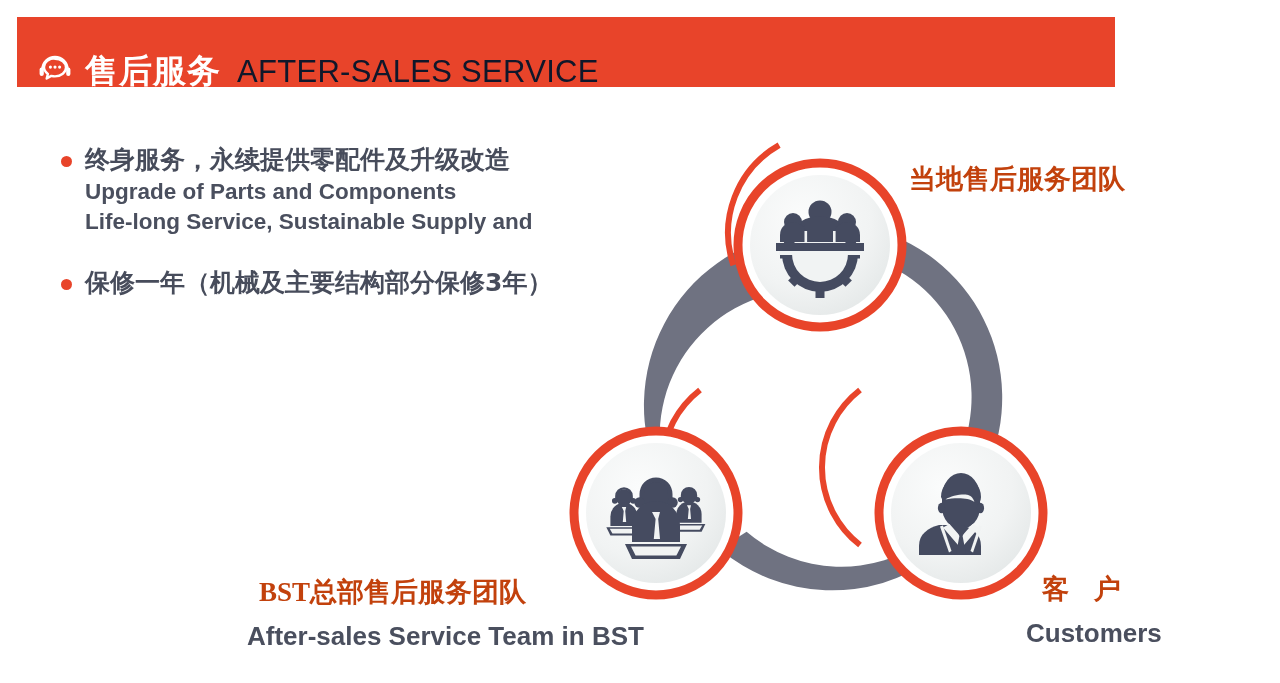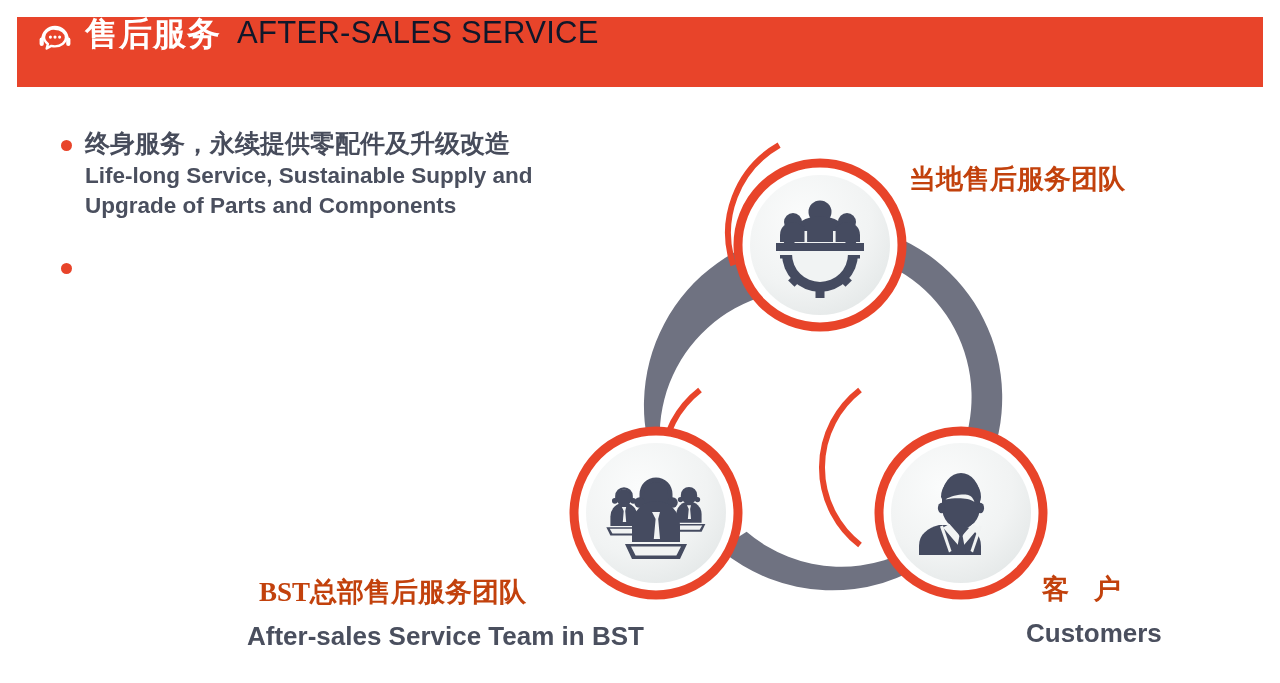--- a/index.html
+++ b/index.html
@@ -8,23 +8,23 @@
     width:1280px;height:683px;
     background:#ffffff;
     font-family:"Liberation Sans","DejaVu Sans",sans-serif;
     overflow:hidden;
     position:relative;
   }
   #slide{position:relative;width:1280px;height:683px;}
 
   
   .banner{
-    position:absolute;left:17px;top:17px;width:1246px;height:70px;
+    position:absolute;left:17px;top:17px;width:1098px;height:70px;
     background:#e8442a;
-    display:flex;align-items:flex-start;
+    display:flex;align-items:flex-end;
     box-sizing:border-box;padding-left:18px;
   }
   .banner-icon{
     width:40px;height:40px;flex:0 0 40px;margin-right:10px;
     display:flex;align-items:center;justify-content:center;
   }
   .banner-title-cn{
     color:#ffffff;font-size:33px;font-weight:bold;
     letter-spacing:1px;line-height:1;white-space:nowrap;
     font-family:"DejaVu Sans","Liberation Sans",sans-serif;
@@ -39,21 +39,21 @@
   .bullets{position:absolute;left:55px;top:128px;width:580px;}
   .bullet-item{position:relative;padding-left:30px;margin-bottom:30px;}
   .bullet-dot{
     position:absolute;left:6px;top:12px;
     width:11px;height:11px;border-radius:50%;
     background:#e8442a;
   }
   .bullet-cn{
     color:#474c5b;font-size:25px;font-weight:bold;line-height:1.28;
     font-family:"DejaVu Sans","Liberation Sans",sans-serif;
-    margin:0 0 1px 0;white-space:nowrap;
+    margin:16px 0 1px 0;white-space:nowrap;
   }
   .bullet-en{
     color:#4a4f5e;font-size:22.5px;font-weight:bold;line-height:1.33;
     margin:0;
   }
 
   
   .diagram{position:absolute;left:560px;top:140px;width:520px;height:510px;}
   .diagram svg{display:block;}
 
@@ -94,26 +94,27 @@
     </span>
     <span class="banner-title-cn">售后服务</span>
     <span class="banner-title-en">AFTER-SALES SERVICE</span>
   </div>
 
   <div class="bullets">
 
     <div class="bullet-item">
       <span class="bullet-dot"></span>
       <p class="bullet-cn">终身服务，永续提供零配件及升级改造</p>
+      <p class="bullet-en">Upgrade of Parts and Components</p>
       <p class="bullet-en">Life-long Service, Sustainable Supply and</p>
-      <p class="bullet-en">Upgrade of Parts and Components</p>
     </div>
 
     <div class="bullet-item">
       <span class="bullet-dot"></span>
+      <p class="bullet-cn">保修一年（机械及主要结构部分保修3年）</p>
     </div>
 
   </div>
 
   <div class="diagram">
     <svg width="520" height="510" viewBox="0 0 520 510" aria-hidden="true">
       <defs>
         <radialGradient id="nodeFill" cx="38%" cy="32%" r="78%">
           <stop offset="0%" stop-color="#fbfcfc"></stop>
           <stop offset="62%" stop-color="#f1f3f3"></stop>

